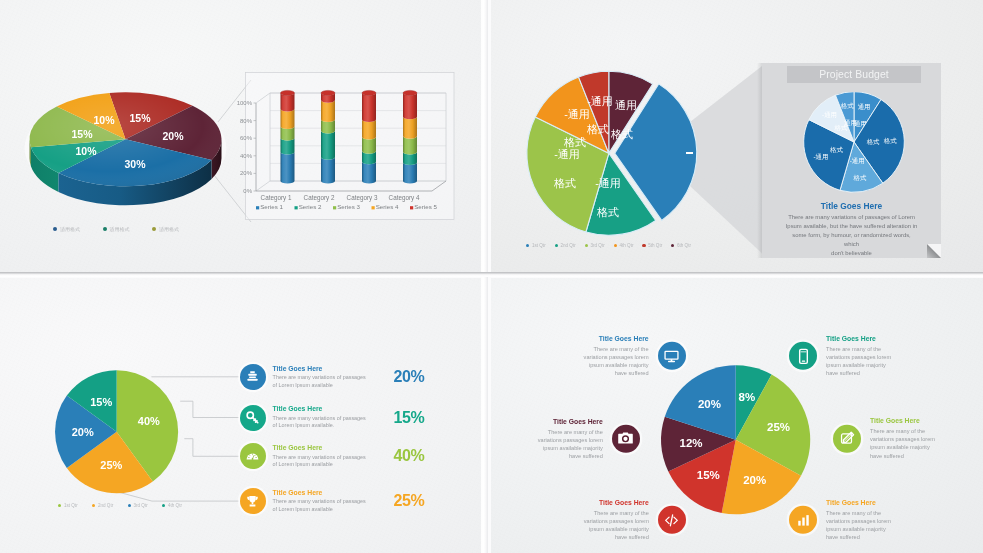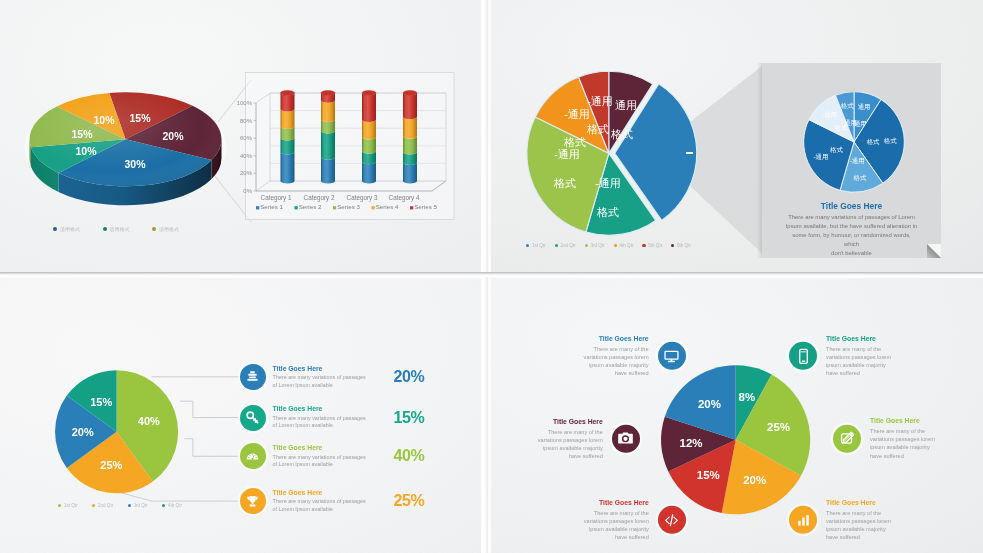--- a/index.html
+++ b/index.html
@@ -334,20 +334,23 @@
           <i style="background:#c0392b"></i>
           <span>5th Qtr</span>
         </div>
       <div class="lg2">
           <i style="background:#5e2437"></i>
           <span>6th Qtr</span>
         </div>
     </div>
 
     <div class="card2">
+      <div class="card2-hdr">
+        <span>Project Budget</span>
+      </div>
       <svg width="179" height="120" style="position:absolute;left:0px;top:29px;">
         <g id="s2mini">
             <path d="M92 50L92.0 -0.3A50.3 50.3 0 0 1 119.0 7.5Z" fill="#3a8ecb" stroke="#eef6fb" stroke-width="0.9"></path>
             <text x="97.3" y="33.6" font-size="6.4" fill="#ffffff" text-anchor="middle" font-family="Liberation Sans, sans-serif">-通用</text>
             <text x="102.1" y="17.2" font-size="6.4" fill="#ffffff" text-anchor="middle" font-family="Liberation Sans, sans-serif">通用</text>
             <path d="M92 50L119.0 7.5A50.3 50.3 0 0 1 120.8 91.2Z" fill="#1a6cab" stroke="#eef6fb" stroke-width="0.9"></path>
             <text x="111.1" y="51.6" font-size="6.4" fill="#ffffff" text-anchor="middle" font-family="Liberation Sans, sans-serif">格式</text>
             <text x="128.2" y="51.2" font-size="6.4" fill="#ffffff" text-anchor="middle" font-family="Liberation Sans, sans-serif">格式</text>
             <path d="M92 50L120.8 91.2A50.3 50.3 0 0 1 78.0 98.3Z" fill="#5fa9db" stroke="#eef6fb" stroke-width="0.9"></path>
             <text x="95.1" y="70.9" font-size="6.4" fill="#ffffff" text-anchor="middle" font-family="Liberation Sans, sans-serif">-通用</text>

